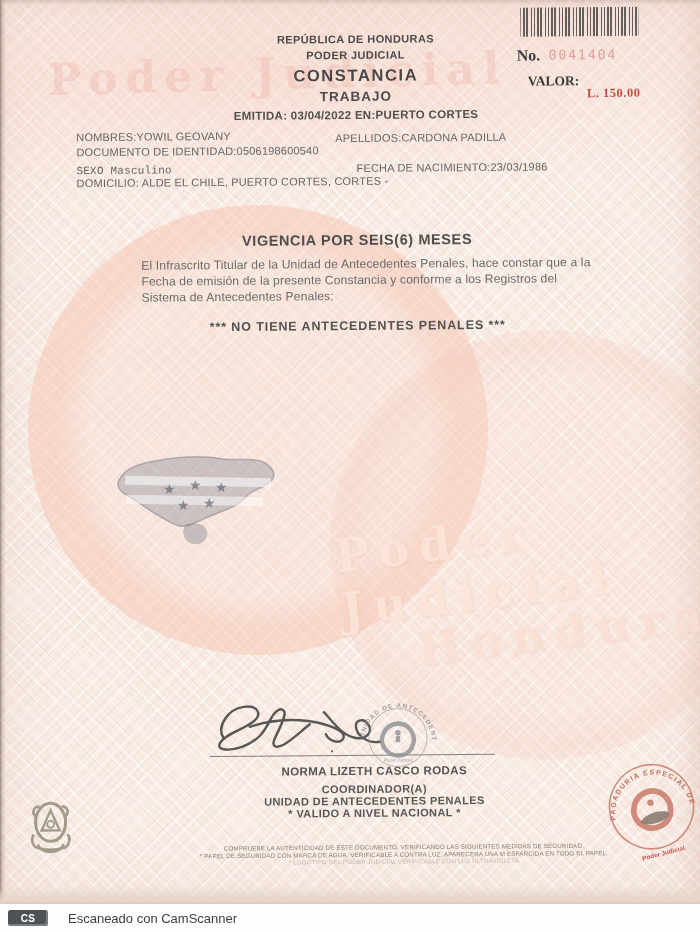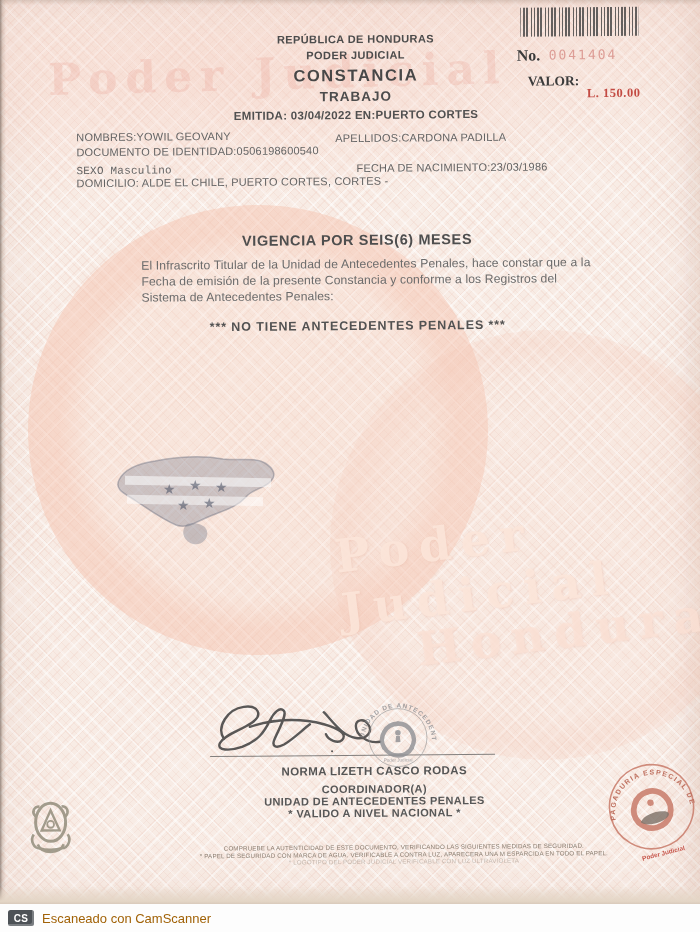--- a/index.html
+++ b/index.html
@@ -52,23 +52,23 @@
   .sig-valid{position:absolute;left:171px;top:807px;width:400px;text-align:center;font-size:11px;font-weight:bold;letter-spacing:.4px;color:#585858;}
   .emblem-bl{position:absolute;left:24px;top:794px;opacity:.8;}
   .seal-br{position:absolute;left:598px;top:762px;transform:rotate(-14deg);opacity:.9;}
   .fineprint{position:absolute;left:100px;top:844px;width:960px;transform:scale(.625);transform-origin:top left;
     text-align:center;color:#8a7e71;font-size:10px;line-height:11.5px;letter-spacing:.2px;}
   .fineprint .fp3{opacity:.45;}
   .edge-left{position:absolute;left:0;top:0;width:6px;height:904px;background:linear-gradient(90deg, rgba(85,72,62,.55), rgba(140,120,105,.22) 45%, rgba(140,120,105,0));}
   .edge-top{position:absolute;left:0;top:0;width:700px;height:5px;background:linear-gradient(180deg, rgba(160,138,122,.28), rgba(160,138,122,0));}
   .paper-bottom{position:absolute;left:0;top:886px;width:700px;height:18px;background:linear-gradient(180deg, rgba(215,198,180,0), #e4d6c6 85%, #d9cabb);}
   .scan-footer{position:absolute;left:0;top:904px;width:700px;height:28px;background:#fdfdfd;display:flex;align-items:center;}
-  .cs-badge{width:26px;height:16px;margin-left:8px;background:#4d5257;border-radius:2.5px;color:#fff;font-size:10px;font-weight:bold;
+  .cs-badge{width:40px;height:16px;margin-left:8px;background:#4d5257;border-radius:2.5px;color:#fff;font-size:10px;font-weight:bold;
     display:flex;align-items:center;justify-content:center;letter-spacing:.3px;box-shadow:inset -2px -2px 0 rgba(255,255,255,.25);}
-  .cs-text{margin-left:8px;font-size:13px;color:#a16207;}
+  .cs-text{margin-left:20px;font-size:13px;color:#404040;}
 </style>
 </head>
 <body>
 
 <div class="paper">
   <div class="stain1"></div>
   <div class="wm-ring"></div>
   <div class="wm-ring2"></div>
   <div class="wm-top-text">Poder Judicial</div>
   <div class="wm-center">

